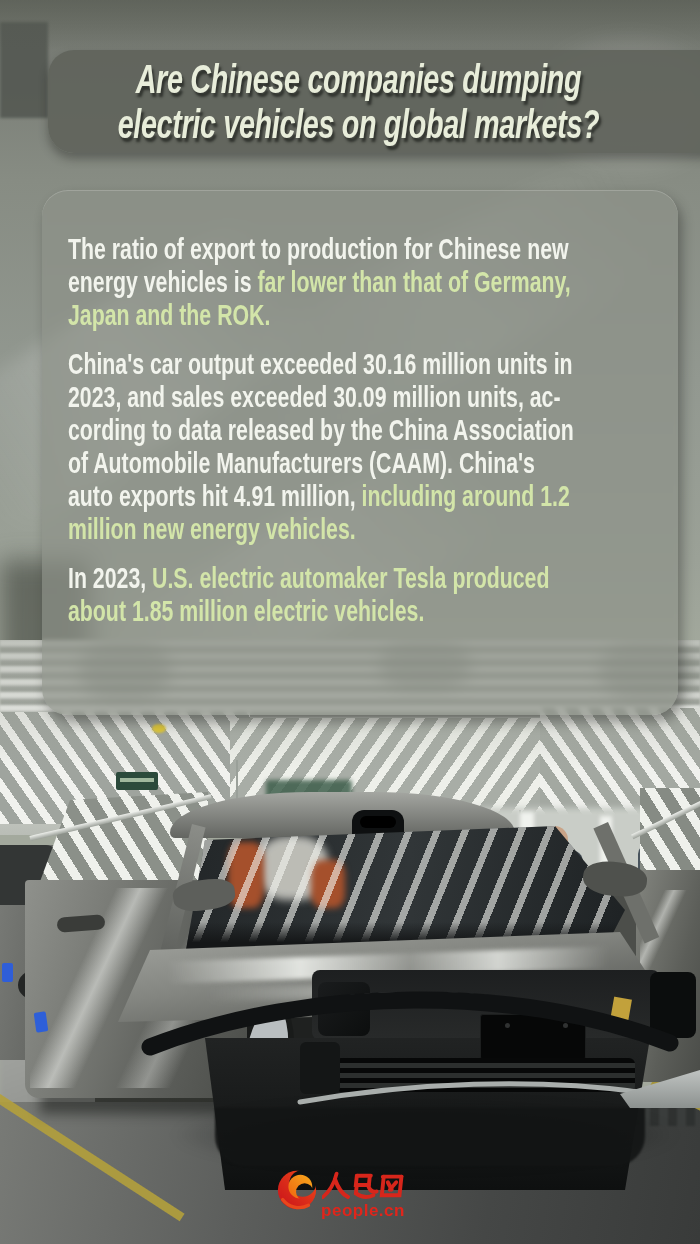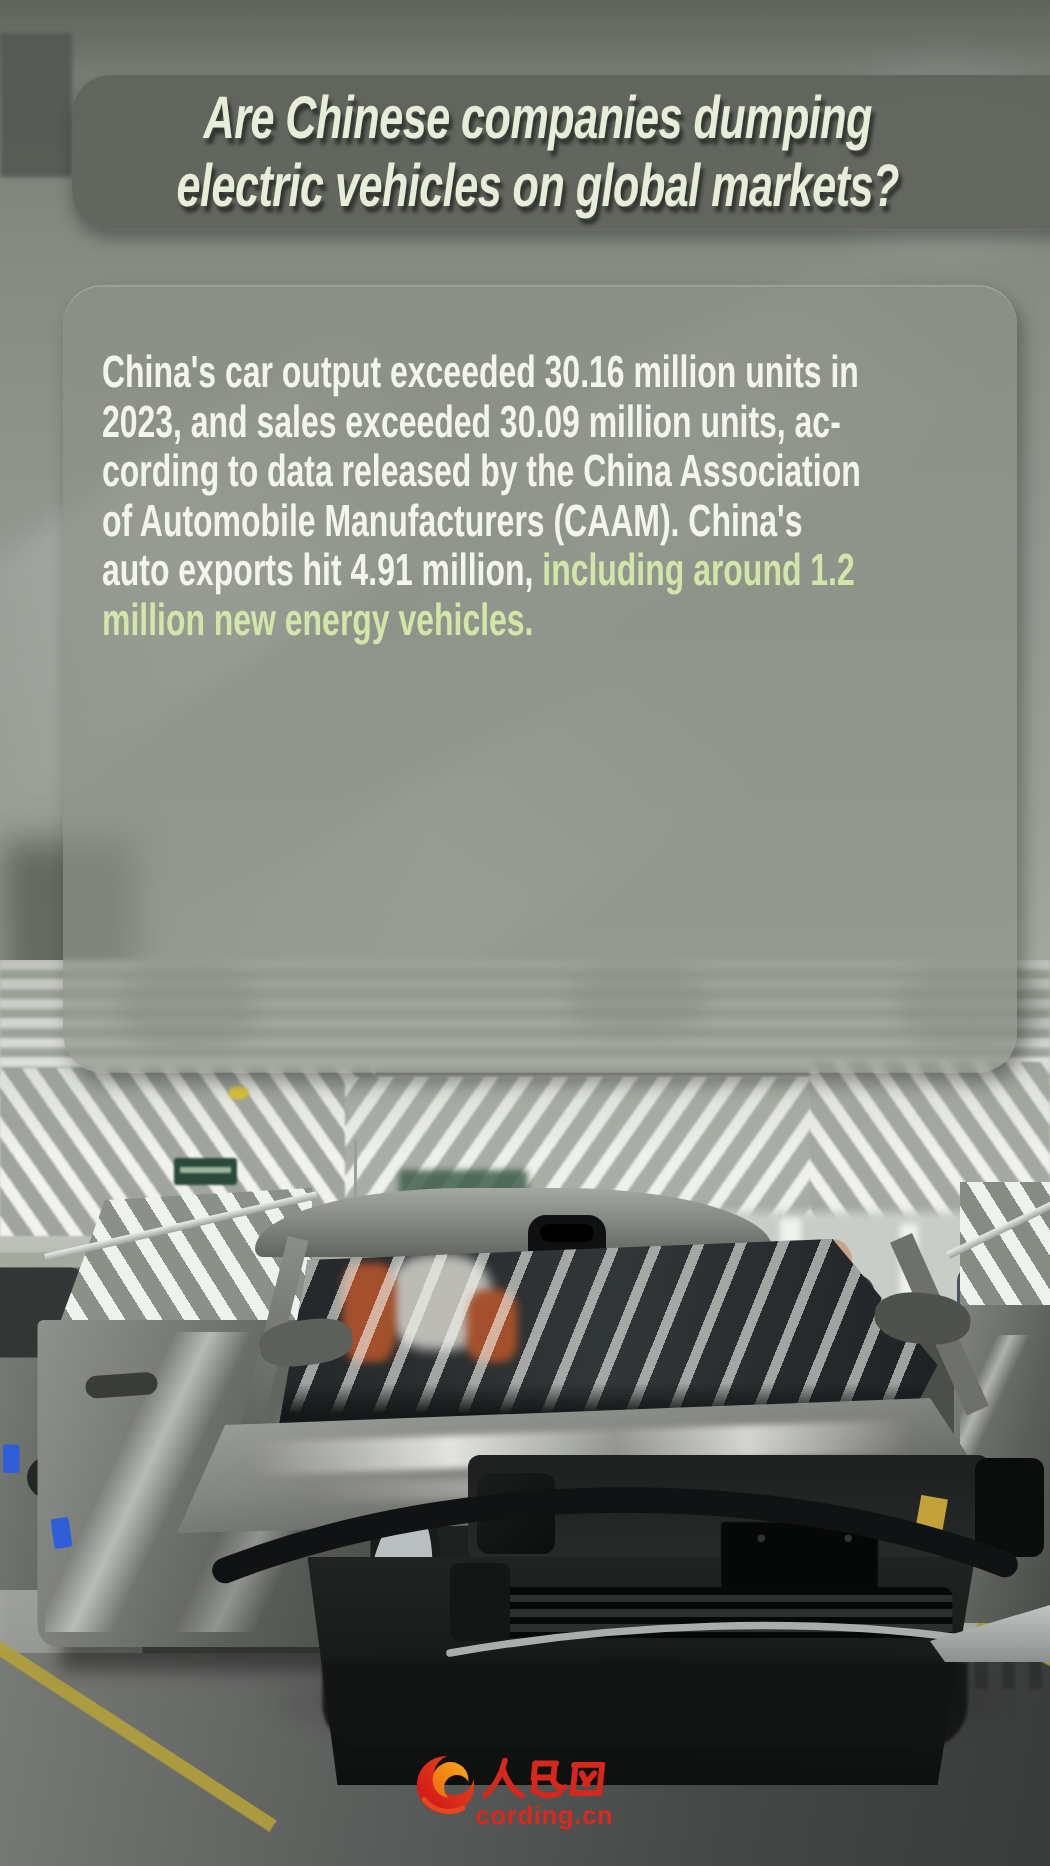--- a/index.html
+++ b/index.html
@@ -285,26 +285,35 @@
   </div>
 
   <div class="abs title-block">
     <div class="title-line">Are Chinese companies dumping</div>
     <div class="title-line">electric vehicles on global markets?</div>
   </div>
 
   <div class="abs card">
     <div>
         <div class="para">
+          <div class="line"><span class="seg seg-white">The ratio of export to production for Chinese new</span></div>
+          <div class="line"><span class="seg seg-white">energy vehicles is </span><span class="seg seg-green">far lower than that of Germany,</span></div>
+          <div class="line"><span class="seg seg-green">Japan and the ROK.</span></div>
+        </div>
+        <div class="para">
           <div class="line"><span class="seg seg-white">China's car output exceeded 30.16 million units in</span></div>
           <div class="line"><span class="seg seg-white">2023, and sales exceeded 30.09 million units, ac-</span></div>
           <div class="line"><span class="seg seg-white">cording to data released by the China Association</span></div>
           <div class="line"><span class="seg seg-white">of Automobile Manufacturers (CAAM). China's</span></div>
           <div class="line"><span class="seg seg-white">auto exports hit 4.91 million, </span><span class="seg seg-green">including around 1.2</span></div>
           <div class="line"><span class="seg seg-green">million new energy vehicles.</span></div>
+        </div>
+        <div class="para">
+          <div class="line"><span class="seg seg-white">In 2023, </span><span class="seg seg-green">U.S. electric automaker Tesla produced</span></div>
+          <div class="line"><span class="seg seg-green">about 1.85 million electric vehicles.</span></div>
         </div>
       </div>
   </div>
 
   <div class="abs logo">
     <svg class="swirl" viewBox="0 0 46 46">
       <defs>
         <linearGradient id="g1" x1="0" y1="1" x2="1" y2="0">
           <stop offset="0" stop-color="#c8101b"></stop>
             <stop offset="1" stop-color="#ef4b18"></stop>
@@ -333,16 +342,16 @@
         <path d="M38 6 h15"></path>
         <path d="M38 6 v10 h14"></path>
         <path d="M39 16 v9 c6 4 13 5 19 2"></path>
         <path d="M52 8 v10 c2 4 5 6 9 5"></path>
         <path d="M66 7 h20"></path>
         <path d="M67 7 v20 h19 v-20"></path>
         <path d="M72 13 l5 8"></path>
         <path d="M81 13 l-6 8"></path>
       </g>
     </svg>
-    <div class="domain">cording.cn</div>
+    <div class="domain">people.cn</div>
   </div>
 
 </div>
 
 </body></html>

